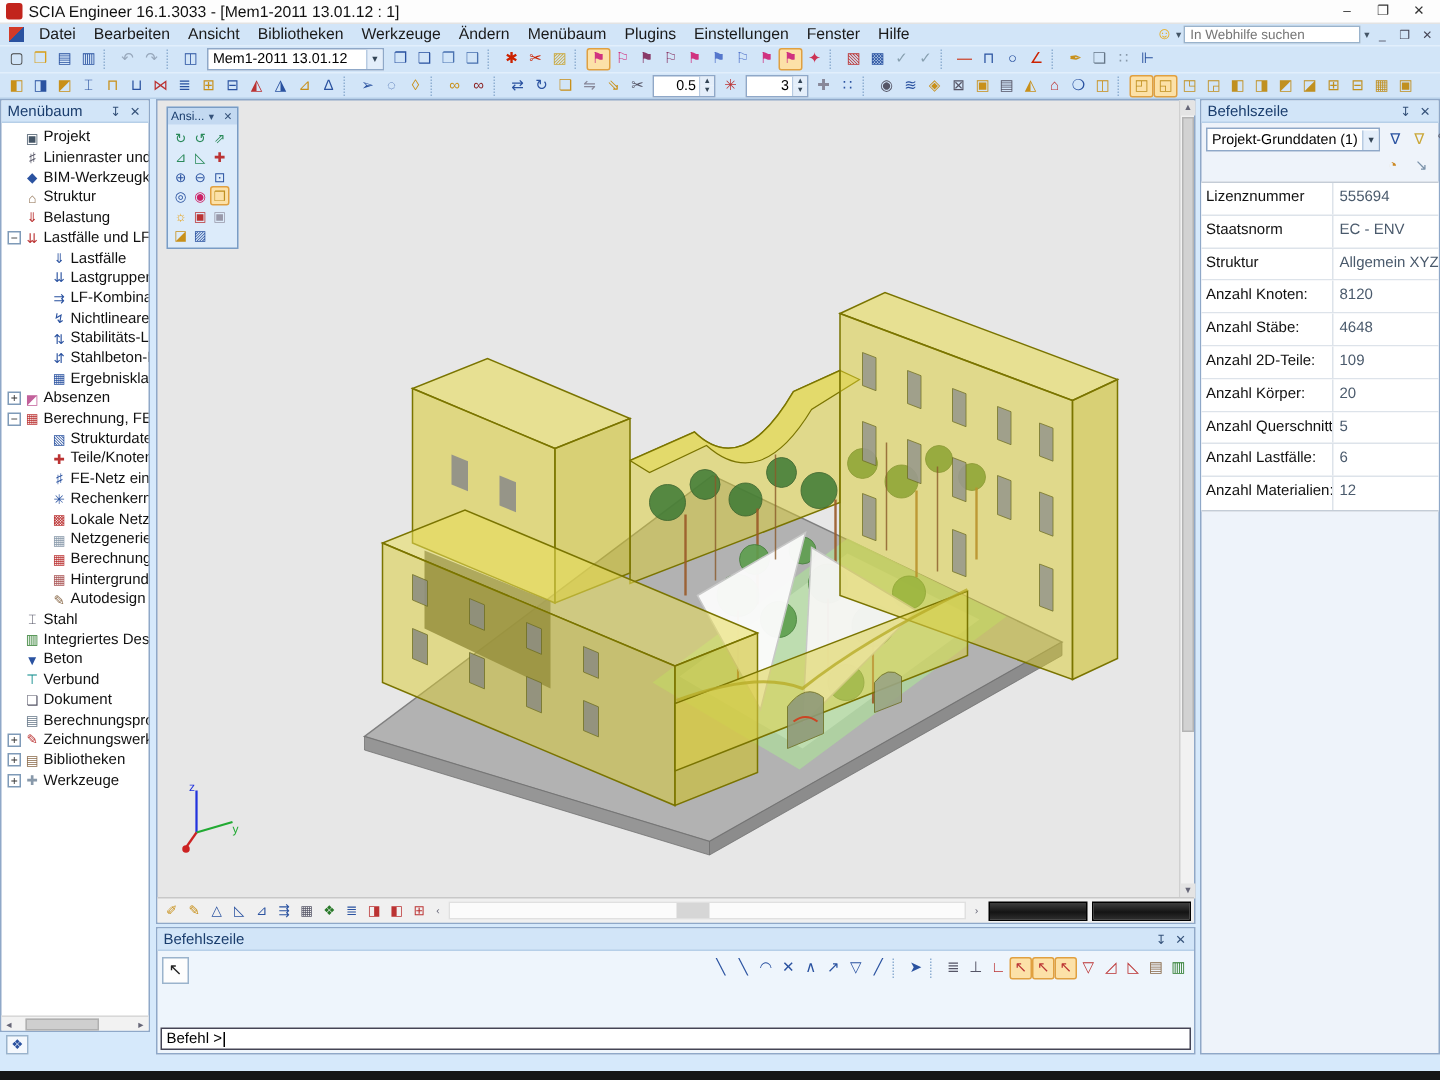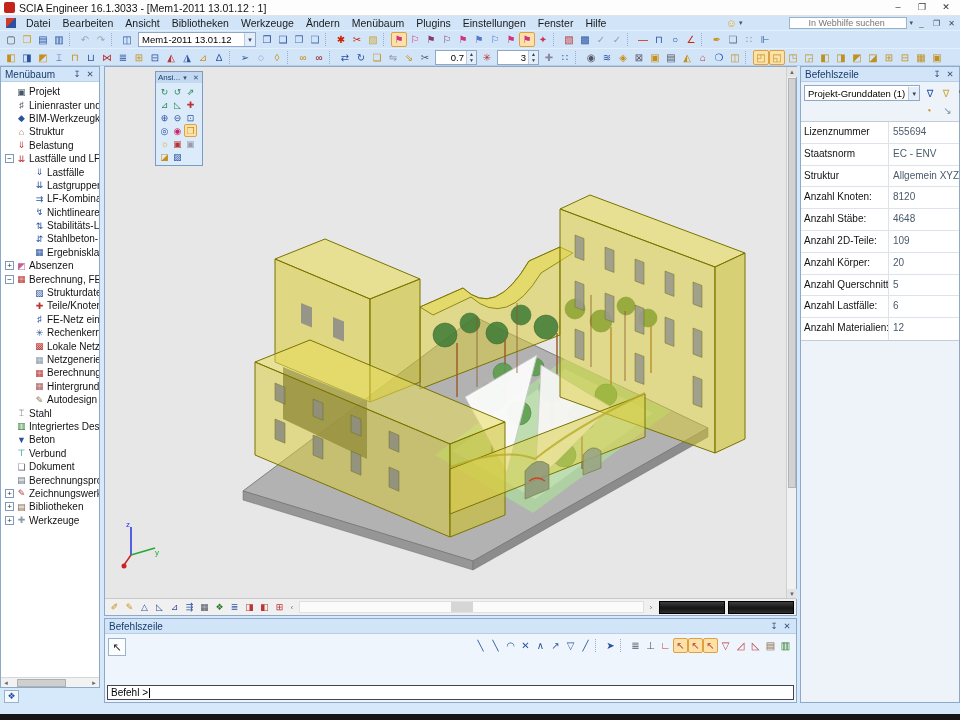--- a/index.html
+++ b/index.html
@@ -14,21 +14,21 @@
   .win-btns { margin-left:auto; display:flex; }
   .win-btn { width:24px; height:14px; text-align:center; line-height:13px; font-size:9px; color:#333; }
 
   
   .menubar { position:absolute; top:16px; left:0; width:960px; height:14px; background:#d2e5f8; display:flex; align-items:center; padding:0 2px; }
   .sys-icon { width:10px; height:10px; background:linear-gradient(135deg,#d23a28 50%,#2a52a0 50%); margin:0 4px; flex:none; }
   .menu-item { padding:0 6px; font-size:10.5px; color:#1a1a1a; height:14px; line-height:14px; }
   .menu-right { margin-left:auto; display:flex; align-items:center; gap:2px; }
   .smiley { color:#e8a915; font-size:11px; }
   .mini-arrow { font-size:7px; color:#456; }
-  .webhelp-input { width:118px; height:12px; border:1px solid #9ab3cc; background:#fff; font-size:9px; color:#888; padding:0 18px; font-family:"Liberation Sans",sans-serif;margin-left:45px; }
+  .webhelp-input { width:118px; height:12px; border:1px solid #9ab3cc; background:#fff; font-size:9px; color:#888; padding:0 3px; font-family:"Liberation Sans",sans-serif; }
   .mdi-btn { width:13px; height:11px; font-size:8px; line-height:10px; text-align:center; color:#445; border:1px solid transparent; }
 
   
   .toolbar { position:absolute; left:0; width:960px; height:18px; background:#d2e5f8; display:flex; align-items:center; padding:0 3px; border-top:1px solid #e2effc; }
   #toolbar1 { top:30px; } #toolbar2 { top:48px; border-bottom:1px solid #b6cfe8; }
   .tbi { width:16px; height:15px; line-height:14px; text-align:center; font-size:10px; display:inline-block; border:1px solid transparent; border-radius:2px; flex:none; }
   .tbi.hl { background:#fce1a8; border-color:#e0a040; }
   .tbsep { display:inline-block; width:5px; height:13px; border-left:1px dotted #8fb0d2; margin:0 3px 0 2px; flex:none; }
   .tb-combo { display:flex; align-items:center; height:15px; background:#fff; border:1px solid #8fa8c8; width:118px; margin:0 3px; flex:none; }
   .tb-combo .cv { flex:1; font-size:9.5px; padding:0 3px; white-space:nowrap; overflow:hidden; }
@@ -55,21 +55,21 @@
   .hscroll { position:absolute; bottom:0; left:0; right:0; height:10px; background:#f2f2f2; display:flex; align-items:center; border-top:1px solid #d8d8d8; }
   .hs-arrow { width:10px; font-size:7px; text-align:center; color:#667; }
   .hs-track { flex:1; height:8px; position:relative; }
   .hs-thumb { position:absolute; top:0; height:8px; background:#cfcfcf; border:1px solid #b0b0b0; }
   #tree-footer-btn { position:absolute; left:4px; top:690px; width:15px; height:13px; background:#f4f8fd; border:1px solid #9ab3cc; font-size:9px; line-height:11px; text-align:center; color:#2a52a0; }
 
   
   #viewport { left:104px; top:66px; width:693px; height:550px; background:#e7e7e7; border:1px solid #8fa8c8; }
   #canvas { position:absolute; left:0; top:0; width:681px; height:532px; }
   
-  #view-toolbar { position:absolute; left:6px; top:4px; width:48px; border:1px solid #7a9cc4; background:#dcebfa; z-index:5;margin-left:44px; }
+  #view-toolbar { position:absolute; left:6px; top:4px; width:48px; border:1px solid #7a9cc4; background:#dcebfa; z-index:5; }
   #view-toolbar .vcap { height:11px; background:#c3d9f1; font-size:8px; color:#1a3d6d; display:flex; align-items:center; padding:0 2px; }
   #view-toolbar .vcap .cap-btn{ font-size:7px; width:8px; }
   #vt-icons { display:flex; flex-wrap:wrap; padding:2px; width:46px; }
   #vt-icons .tbi { width:13px; height:13px; line-height:12px; font-size:9px; }
   
   .vscroll { position:absolute; right:0; top:0; width:10px; height:532px; background:#f1f1f1; border-left:1px solid #d0d0d0; }
   .vs-arrow { position:absolute; left:0; width:10px; height:10px; font-size:6px; text-align:center; line-height:10px; color:#667; background:#e4e4e4; }
   .vs-thumb { position:absolute; left:1px; width:8px; background:#d2d2d2; border:1px solid #b4b4b4; }
   .vp-bottom { position:absolute; left:0; bottom:0; width:691px; height:17px; background:#f0f0f0; border-top:1px solid #c8c8c8; display:flex; align-items:center; padding:0 2px; }
   .vp-bottom .tbi { width:15px; height:14px; line-height:13px; font-size:9px; }
@@ -230,21 +230,21 @@
         <span class="tbi" style="color: rgb(138, 31, 31);">∞</span>
         <span class="tbsep"></span>
         <span class="tbi" style="color: rgb(42, 82, 160);">⇄</span>
         <span class="tbi" style="color: rgb(42, 82, 160);">↻</span>
         <span class="tbi" style="color: rgb(200, 144, 26);">❏</span>
         <span class="tbi" style="color: rgb(136, 136, 153);">⇋</span>
         <span class="tbi" style="color: rgb(200, 144, 26);">⇘</span>
         <span class="tbi" style="color: rgb(85, 85, 102);">✂</span>
       </div>
     <div class="spinner">
-      <span class="sv">0.7</span>
+      <span class="sv">0.5</span>
       <span class="spin-btns">
           <span>▲</span>
           <span>▼</span>
         </span>
     </div>
     <div style="display:flex;align-items:center;">
         <span class="tbi" style="color: rgb(187, 51, 51);">✳</span>
       </div>
     <div class="spinner">
       <span class="sv">3</span>

